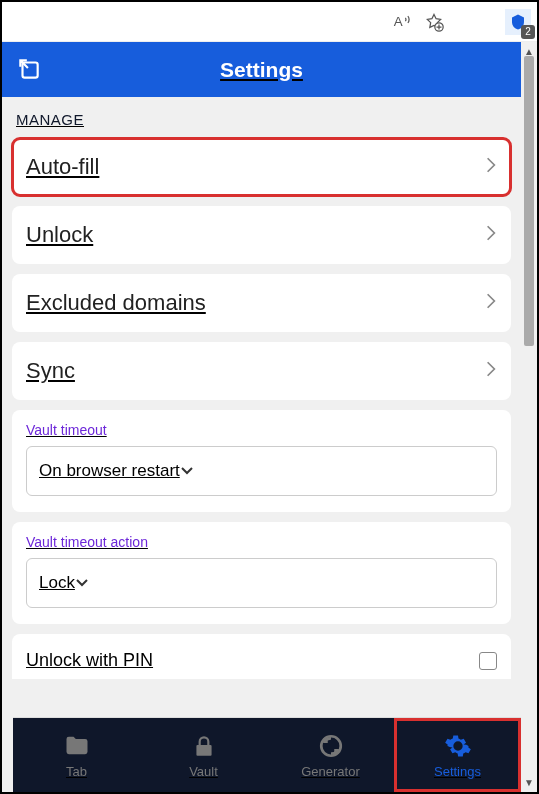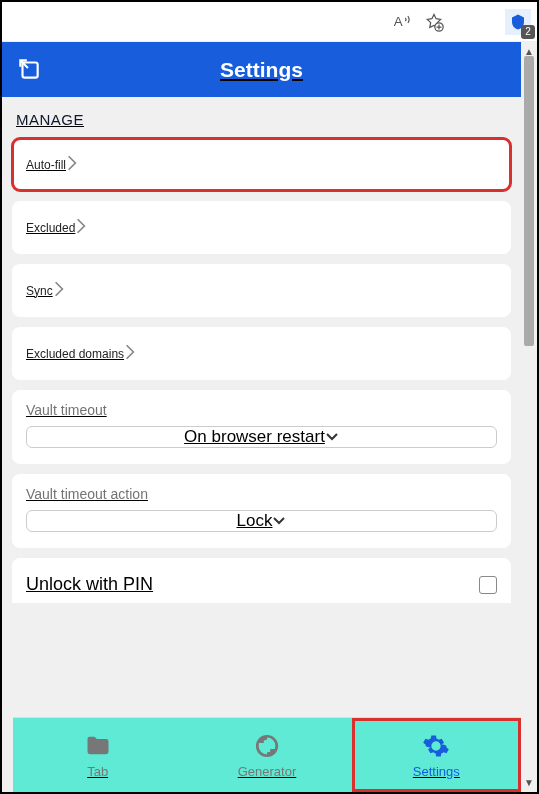--- a/index.html
+++ b/index.html
@@ -119,49 +119,49 @@
     }
     .list-group {
       margin: 0 10px;
     }
     .list-item {
       background: #fff;
       border-radius: 8px;
       padding: 16px 14px;
       display: flex;
       align-items: center;
-      justify-content: flex-start;
+      justify-content: space-between;
       margin-bottom: 10px;
-      font-size: 12px;
+      font-size: 22px;
       color: #222;
     }
     .list-item.highlighted {
       outline: 3px solid #d8302f;
       outline-offset: -2px;
     }
     .chevron { color: #777; }
     .form-group {
       background: #fff;
       border-radius: 8px;
       margin: 0 10px 10px 10px;
       padding: 12px 14px 16px 14px;
     }
     .form-label {
       font-size: 14px;
-      color: #737373;
+      color: #6d28d9;
       margin-bottom: 8px;
     }
     .select {
       width: 100%;
       border: 1px solid #ccc;
       border-radius: 6px;
-      padding: 0 12px;
+      padding: 14px 12px;
       font-size: 17px;
       display: flex;
-      justify-content: center;
+      justify-content: flex-start;
       align-items: center;
       background: #fff;
     }
     .checkbox-row {
       background: #fff;
       border-radius: 8px 8px 0 0;
       margin: 0 10px;
       padding: 16px 14px 8px 14px;
       display: flex;
       justify-content: space-between;
@@ -170,21 +170,21 @@
       gap: 44px;
     }
     .checkbox {
       width: 18px;
       height: 18px;
       border: 1.5px solid #888;
       border-radius: 3px;
     }
     .bottom-nav {
       height: 75px;
-      background: #5eead4;
+      background: #0f172a;
       border-top: 1px solid #ddd;
       display: flex;
       flex-shrink: 0;
       margin-left: 11px;
     }
     .nav-item {
       flex: 1;
       display: flex;
       flex-direction: column;
       align-items: center;
@@ -248,33 +248,33 @@
   <div class="content">
     <div class="section-label">MANAGE</div>
     <div class="list-group">
       <div class="list-item highlighted">
         <span>Auto-fill</span>
         <span class="chevron"><svg width="12" height="18" viewBox="0 0 10 16" fill="none" stroke="#888" stroke-width="1.5">
               <path d="M2 2l6 6-6 6"></path>
             </svg></span>
       </div>
       <div class="list-item">
-        <span>Excluded</span>
+        <span>Unlock</span>
         <span class="chevron"><svg width="12" height="18" viewBox="0 0 10 16" fill="none" stroke="#888" stroke-width="1.5">
               <path d="M2 2l6 6-6 6"></path>
             </svg></span>
       </div>
       <div class="list-item">
-        <span>Sync</span>
+        <span>Excluded domains</span>
         <span class="chevron"><svg width="12" height="18" viewBox="0 0 10 16" fill="none" stroke="#888" stroke-width="1.5">
               <path d="M2 2l6 6-6 6"></path>
             </svg></span>
       </div>
       <div class="list-item">
-        <span>Excluded domains</span>
+        <span>Sync</span>
         <span class="chevron"><svg width="12" height="18" viewBox="0 0 10 16" fill="none" stroke="#888" stroke-width="1.5">
               <path d="M2 2l6 6-6 6"></path>
             </svg></span>
       </div>
     </div>
 
 
     <div class="form-group">
       <div class="form-label">Vault timeout</div>
       <div class="select">
@@ -302,20 +302,29 @@
   </div>
 
   <div class="bottom-nav">
     <div class="nav-item">
       <div class="nav-icon">
           <svg width="28" height="28" viewBox="0 0 24 24" fill="#777">
             <path d="M3 6a2 2 0 012-2h4l2 2h8a2 2 0 012 2v9a2 2 0 01-2 2H5a2 2 0 01-2-2V6z"></path>
           </svg>
         </div>
       <span>Tab</span>
+    </div>
+    <div class="nav-item">
+      <div class="nav-icon">
+          <svg width="26" height="26" viewBox="0 0 24 24" fill="#777">
+            <rect x="5" y="11" width="14" height="10" rx="1"></rect>
+            <path d="M8 11V8a4 4 0 118 0v3" fill="none" stroke="#777" stroke-width="2"></path>
+          </svg>
+        </div>
+      <span>Vault</span>
     </div>
     <div class="nav-item">
       <div class="nav-icon">
           <svg width="26" height="26" viewBox="0 0 24 24" fill="none" stroke="#777" stroke-width="2.5">
             <circle cx="12" cy="12" r="9"></circle>
             <path d="M12 5a7 7 0 00-6 3M12 19a7 7 0 006-3"></path>
             <path d="M6 5v3h3M18 19v-3h-3"></path>
           </svg>
         </div>
       <span>Generator</span>

